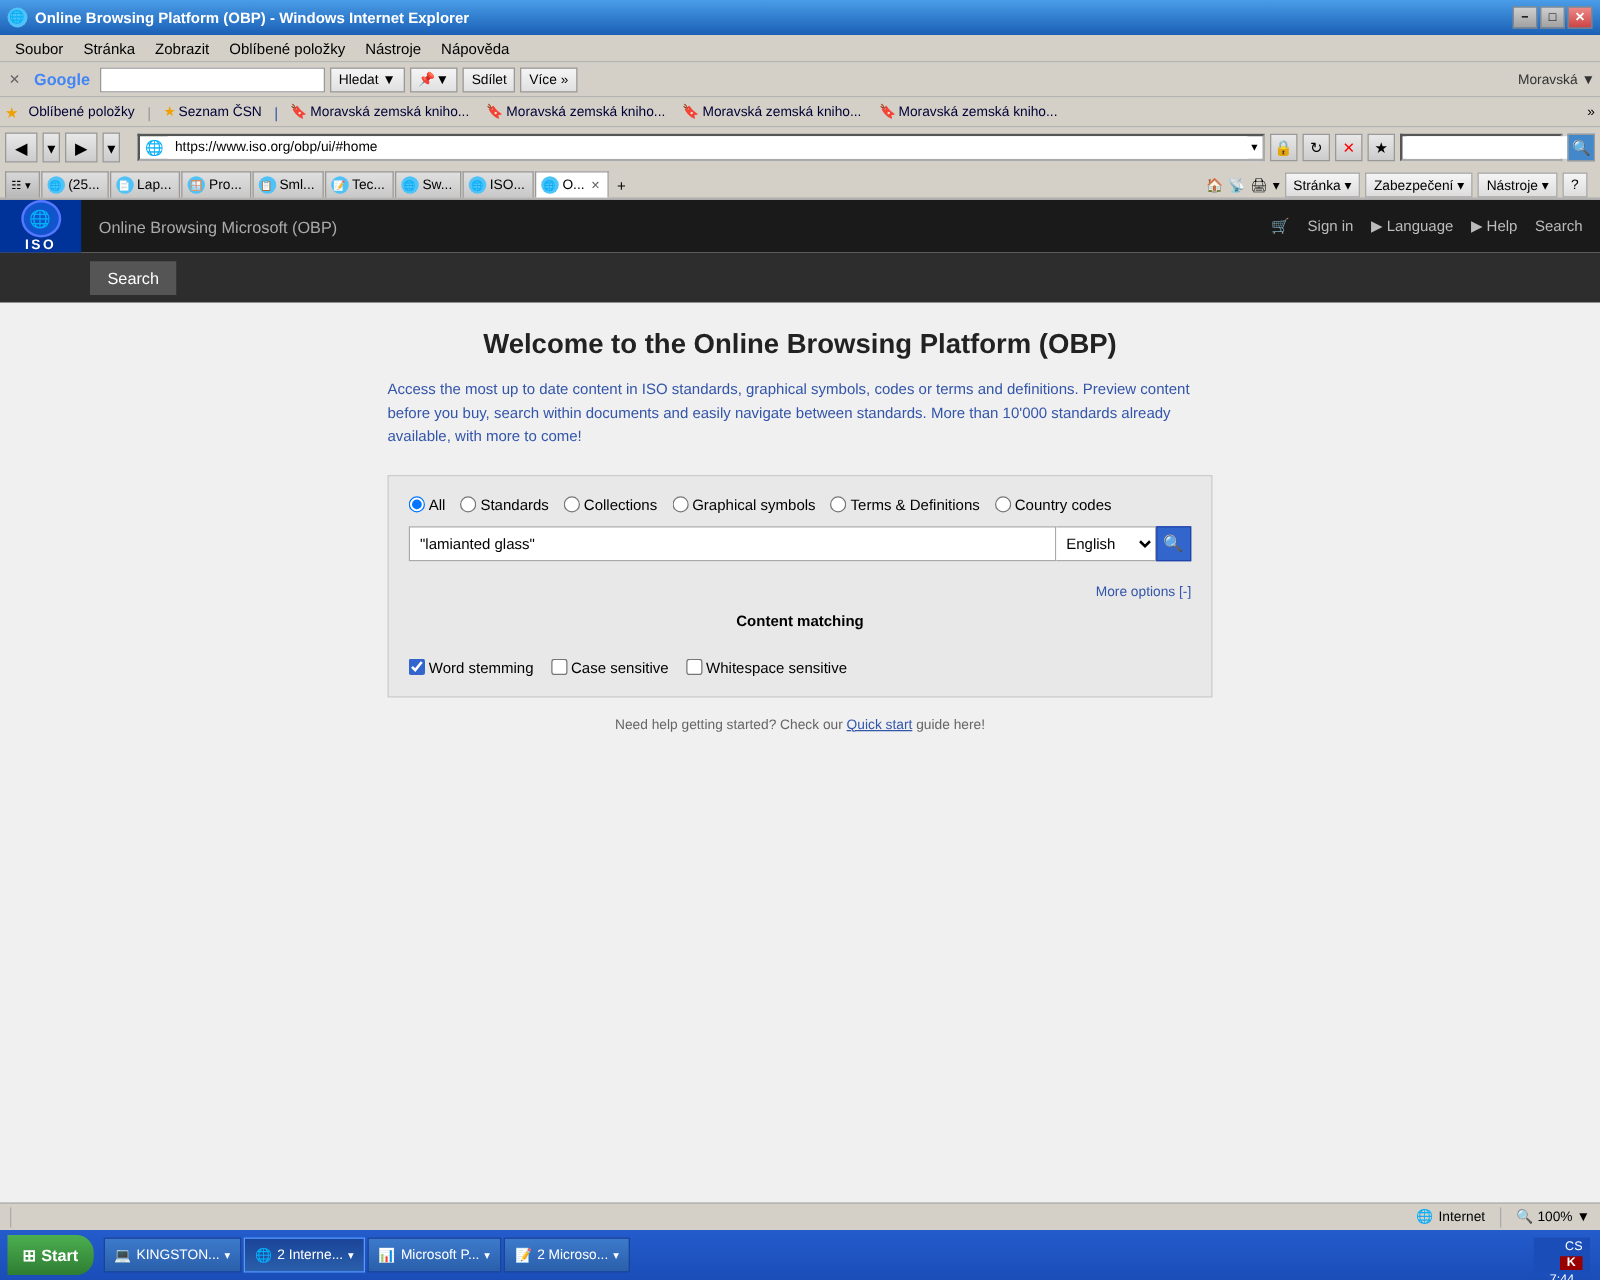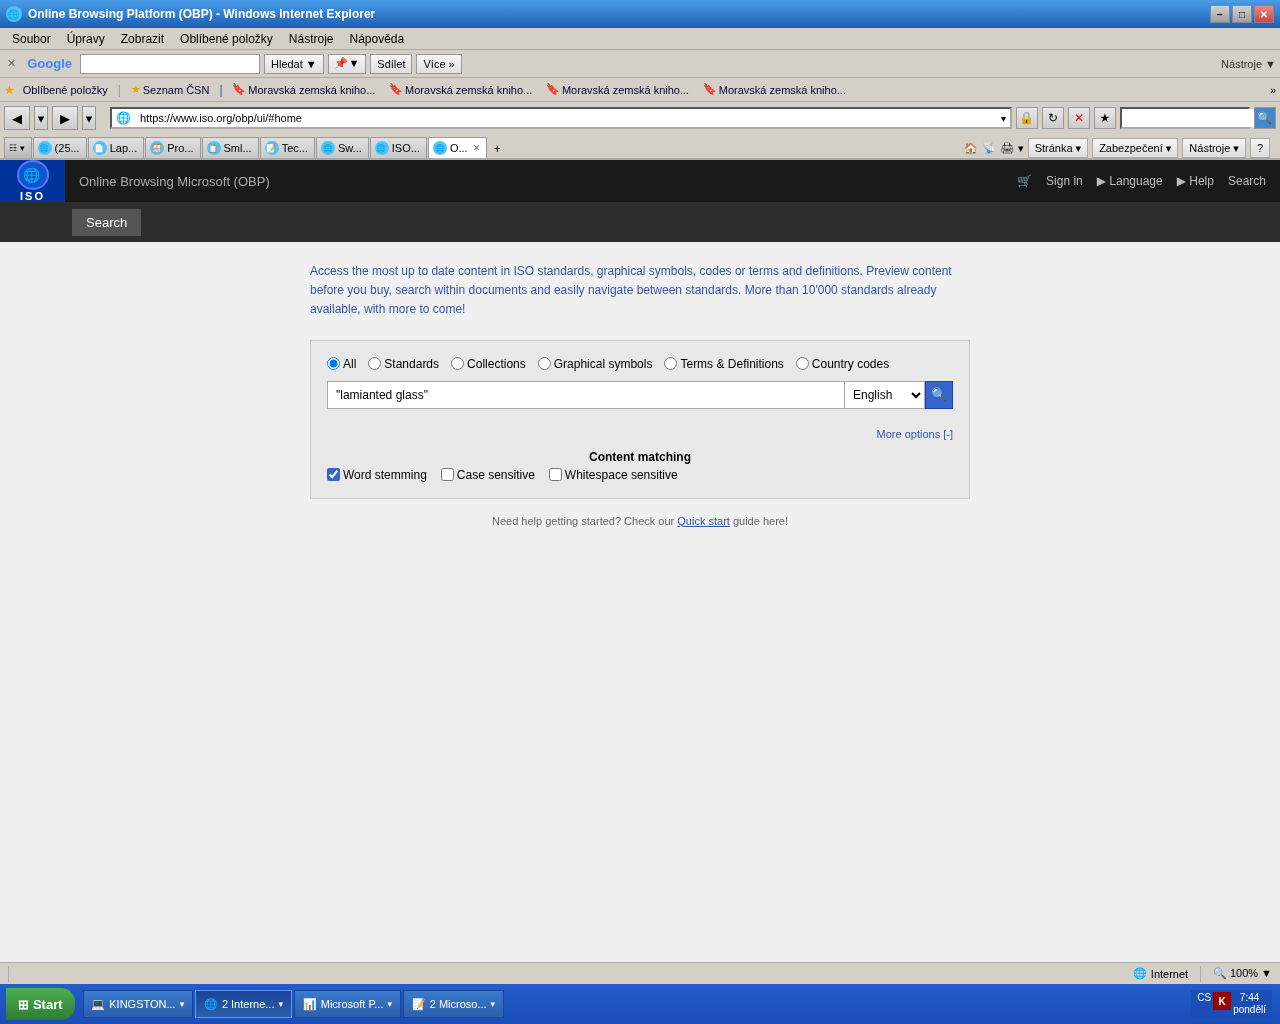--- a/index.html
+++ b/index.html
@@ -138,21 +138,21 @@
     .lang-select {
       height: 28px; border: 1px solid #aaa; border-left: none; padding: 2px 4px; font-size: 12px;
       background: white; min-width: 80px;
     }
     .search-go-btn {
       height: 28px; width: 28px; background: #3366cc; border: 1px solid #2244aa; color: white;
       cursor: pointer; display: flex; align-items: center; justify-content: center; font-size: 13px;
     }
     .more-options { text-align: right; font-size: 11px; color: #3355aa; cursor: pointer; margin-bottom: 10px; margin-top: 19px; }
     .content-matching { font-size: 12px; }
-    .content-matching-title { font-weight: bold; margin-bottom: 4px; }
+    .content-matching-title { font-weight: bold; margin-bottom: 23px; }
     .checkbox-row { display: flex; gap: 14px; align-items: flex-start; }
     .check-item { display: flex; align-items: center; gap: 3px; cursor: pointer; }
 
     .help-text {
       text-align: center;
       font-size: 11px;
       color: #666;
       margin-top: 16px;
     }
     .help-text a { color: #3355aa; text-align: center; }
@@ -190,21 +190,21 @@
     }
     .taskbar-items { display: flex; gap: 2px; flex: 1; padding: 0 4px; }
     .taskbar-item {
       height: 28px; padding: 0 8px; background: linear-gradient(to bottom, #3d7acc, #2a5faa);
       border: 1px solid #1a4499; color: white; font-size: 11px;
       display: flex; align-items: center; gap: 4px; cursor: pointer; white-space: nowrap;
       min-width: 80px; max-width: 140px;
     }
     .taskbar-item.active { background: linear-gradient(to bottom, #1a4499, #2a5faa); border-color: #5599ff; }
     .taskbar-right { display: flex; align-items: center; gap: 4px; padding: 0 4px; }
-    .systray { display: flex; align-items: flex-start; gap: 2px; background: #1a4db8; padding: 2px 6px; height: 28px; }
+    .systray { display: flex; align-items: flex-end; gap: 2px; background: #1a4db8; padding: 2px 6px; height: 28px; flex-direction: column; }
     .clock { color: white; font-size: 10px; text-align: center; line-height: 1.2; }
 
     .browser-window {
       display: flex;
       flex-direction: column;
       height: 1024px;
       overflow: hidden;
     }
     .page-content-area {
       flex: 1;
@@ -249,36 +249,36 @@
     </div>
     <div class="title-bar-buttons">
       <div class="tb-btn">−</div>
       <div class="tb-btn">□</div>
       <div class="tb-btn" style="background:linear-gradient(to bottom,#e88,#c44);color:white;">✕</div>
     </div>
   </div>
 
   <div class="menu-bar">
     <span class="menu-item">Soubor</span>
-    <span class="menu-item">Úpravy</span>
+    <span class="menu-item">Stránka</span>
     <span class="menu-item">Zobrazit</span>
     <span class="menu-item">Oblíbené položky</span>
     <span class="menu-item">Nástroje</span>
     <span class="menu-item">Nápověda</span>
   </div>
 
   <div class="google-bar">
     <span class="google-bar-x">✕</span>
     <span class="google-logo">Google</span>
     <input class="google-input" type="text" style="">
     <button class="google-btn">Hledat ▼</button>
     <button class="google-btn">📌▼</button>
     <button class="google-btn">Sdílet</button>
     <button class="google-btn">Více »</button>
-    <span class="google-right">Nástroje ▼</span>
+    <span class="google-right">Moravská ▼</span>
   </div>
 
   <div class="favorites-bar">
     <span class="fav-star">★</span>
     <span class="fav-item">Oblíbené položky</span>
     <span style="color:#999; margin: 0 2px;">|</span>
     <span class="fav-item">
         <span style="color:#f0a000;">★</span> 
         <span>Seznam ČSN</span>
       </span>
@@ -365,20 +365,21 @@
     </div>
 
     <div style="background:#2d2d2d;height:40px;display:flex;align-items:center;padding-left:72px;">
       <button style="background:#555;color:white;padding:6px 14px;font-size:13px;cursor:pointer;border:none;">Search</button>
     </div>
   </div>
 
   <div class="page-content-area">
     <div class="main-content">
       <div class="welcome-section">
+        <div class="welcome-title">Welcome to the Online Browsing Platform (OBP)</div>
         <p class="welcome-desc">Access the most up to date content in ISO standards, graphical symbols, codes or terms and definitions. Preview content before you buy, search within documents and easily navigate between standards. More than 10'000 standards already available, with more to come!</p>
 
         <div class="search-box">
 
           <div class="radio-row">
             <label class="radio-item">
               <input type="radio" name="search_type" checked="" style="">
               <span>All</span>
             </label>
             <label class="radio-item">

